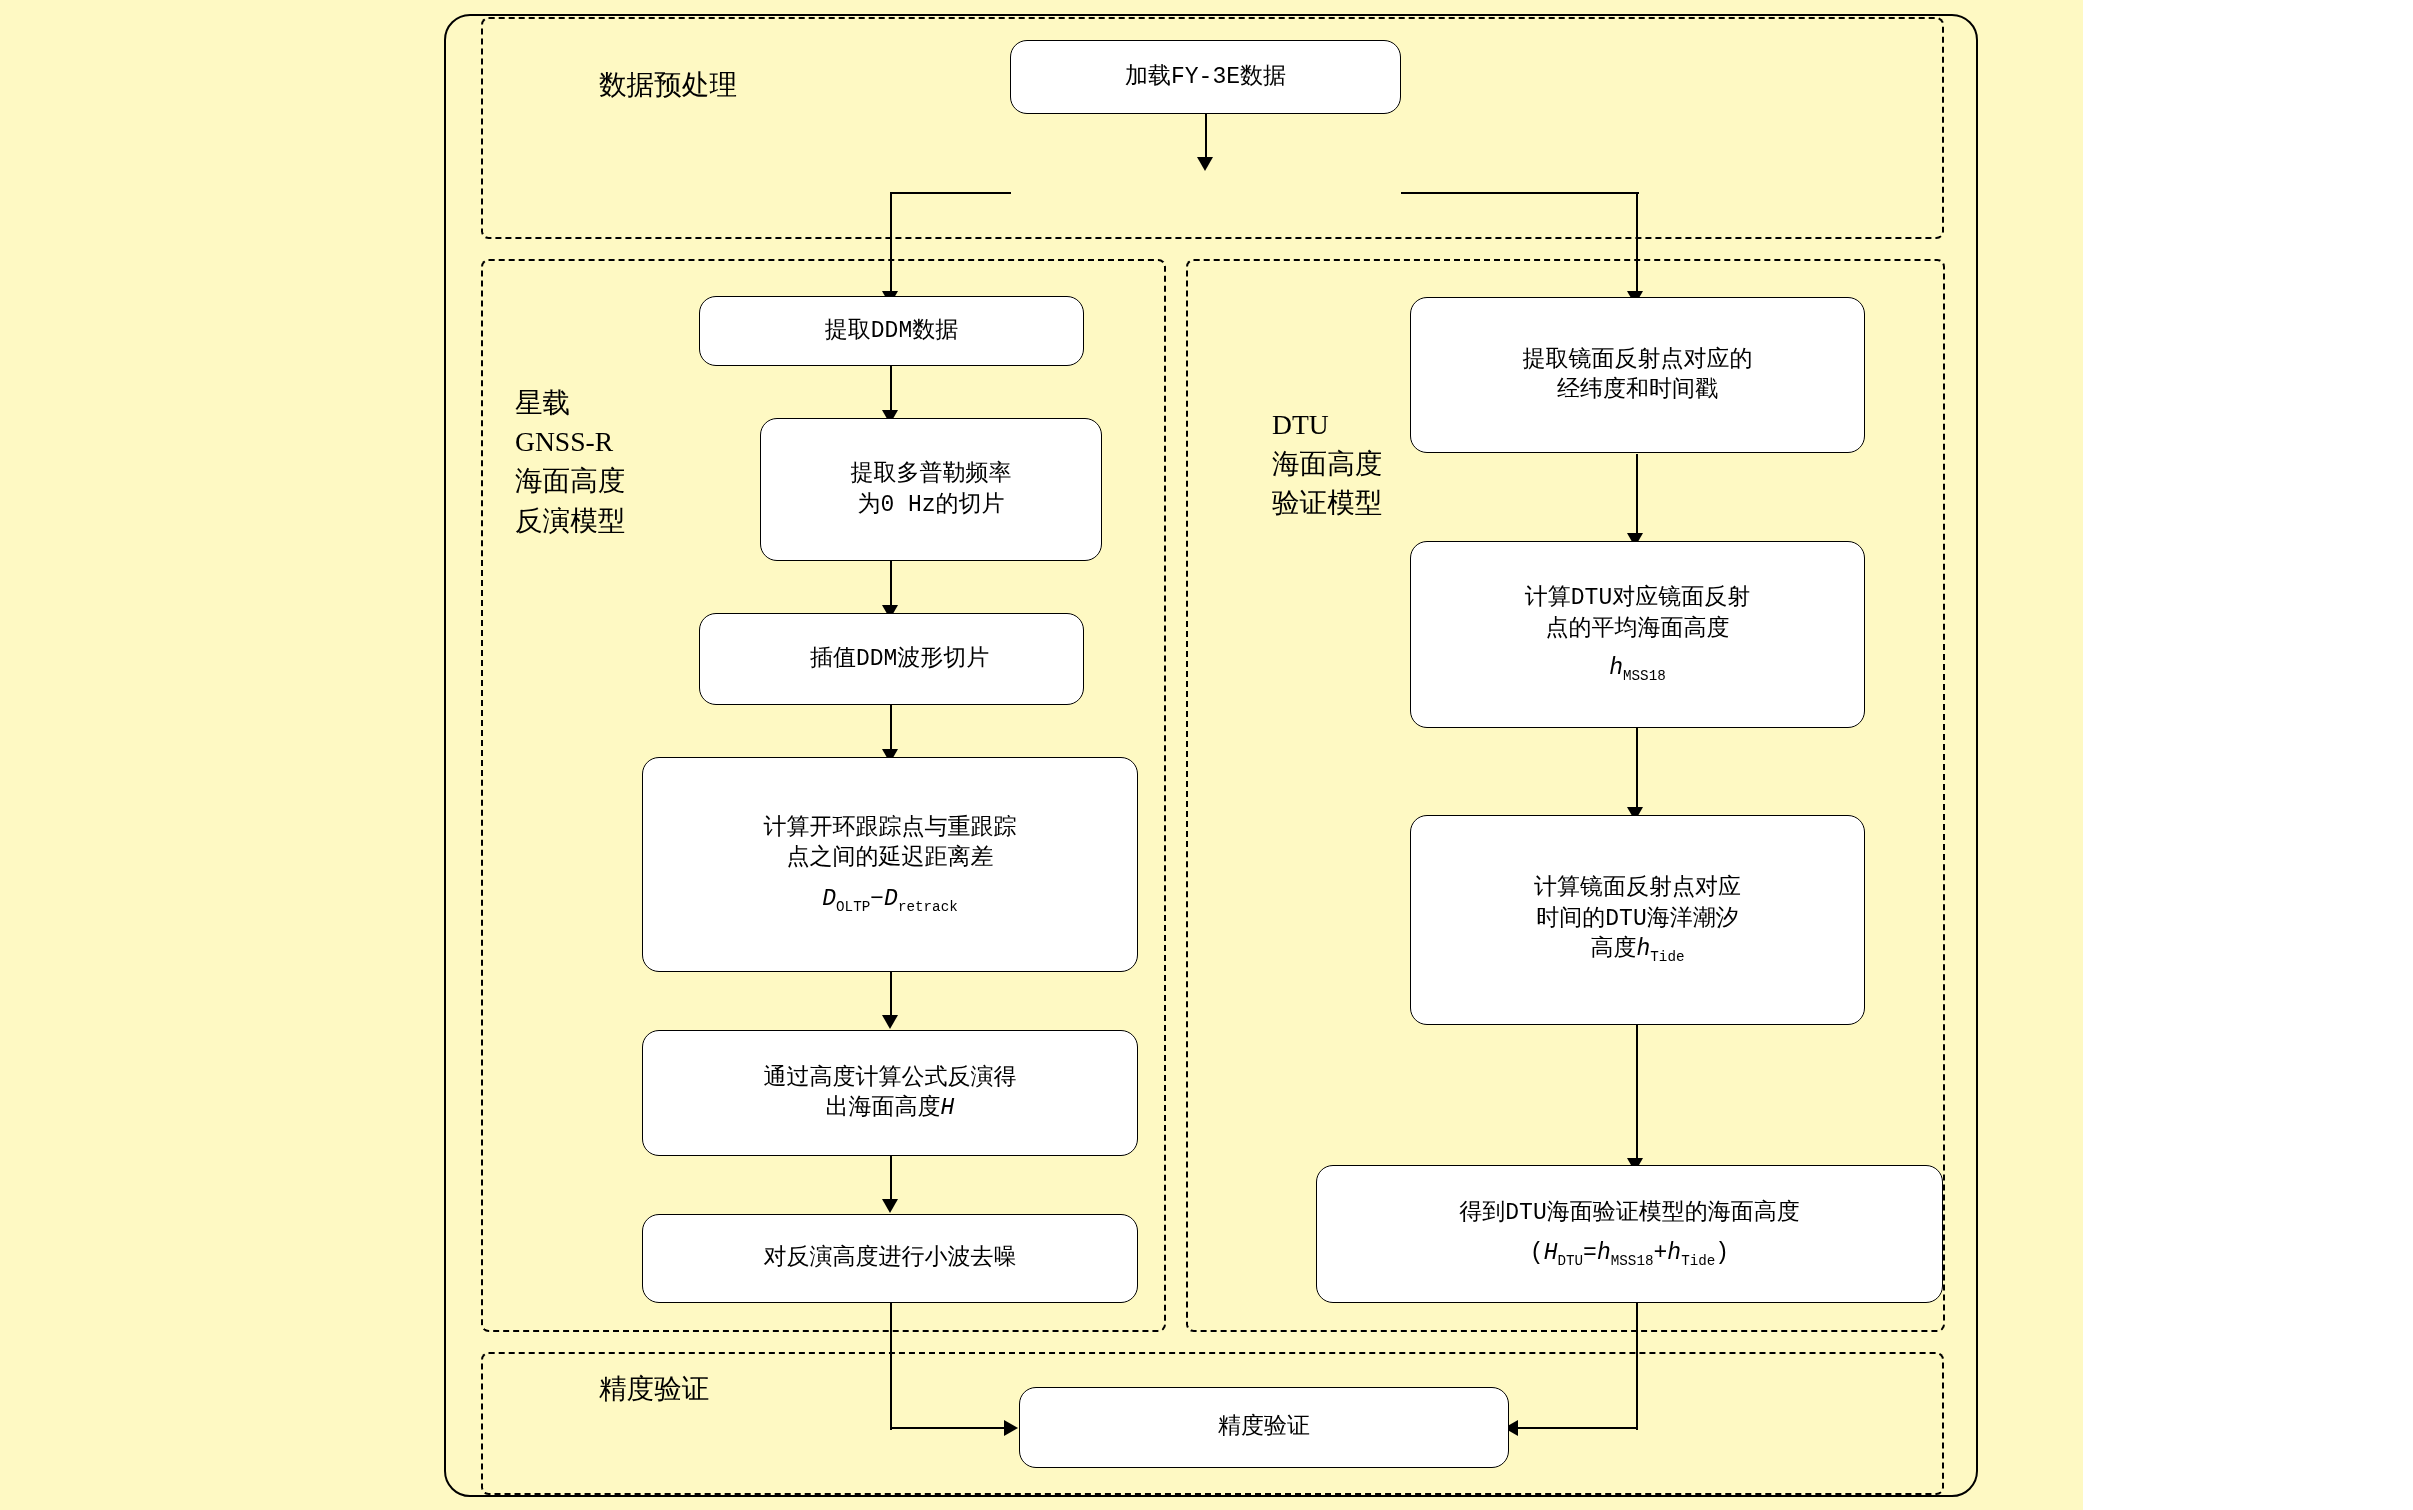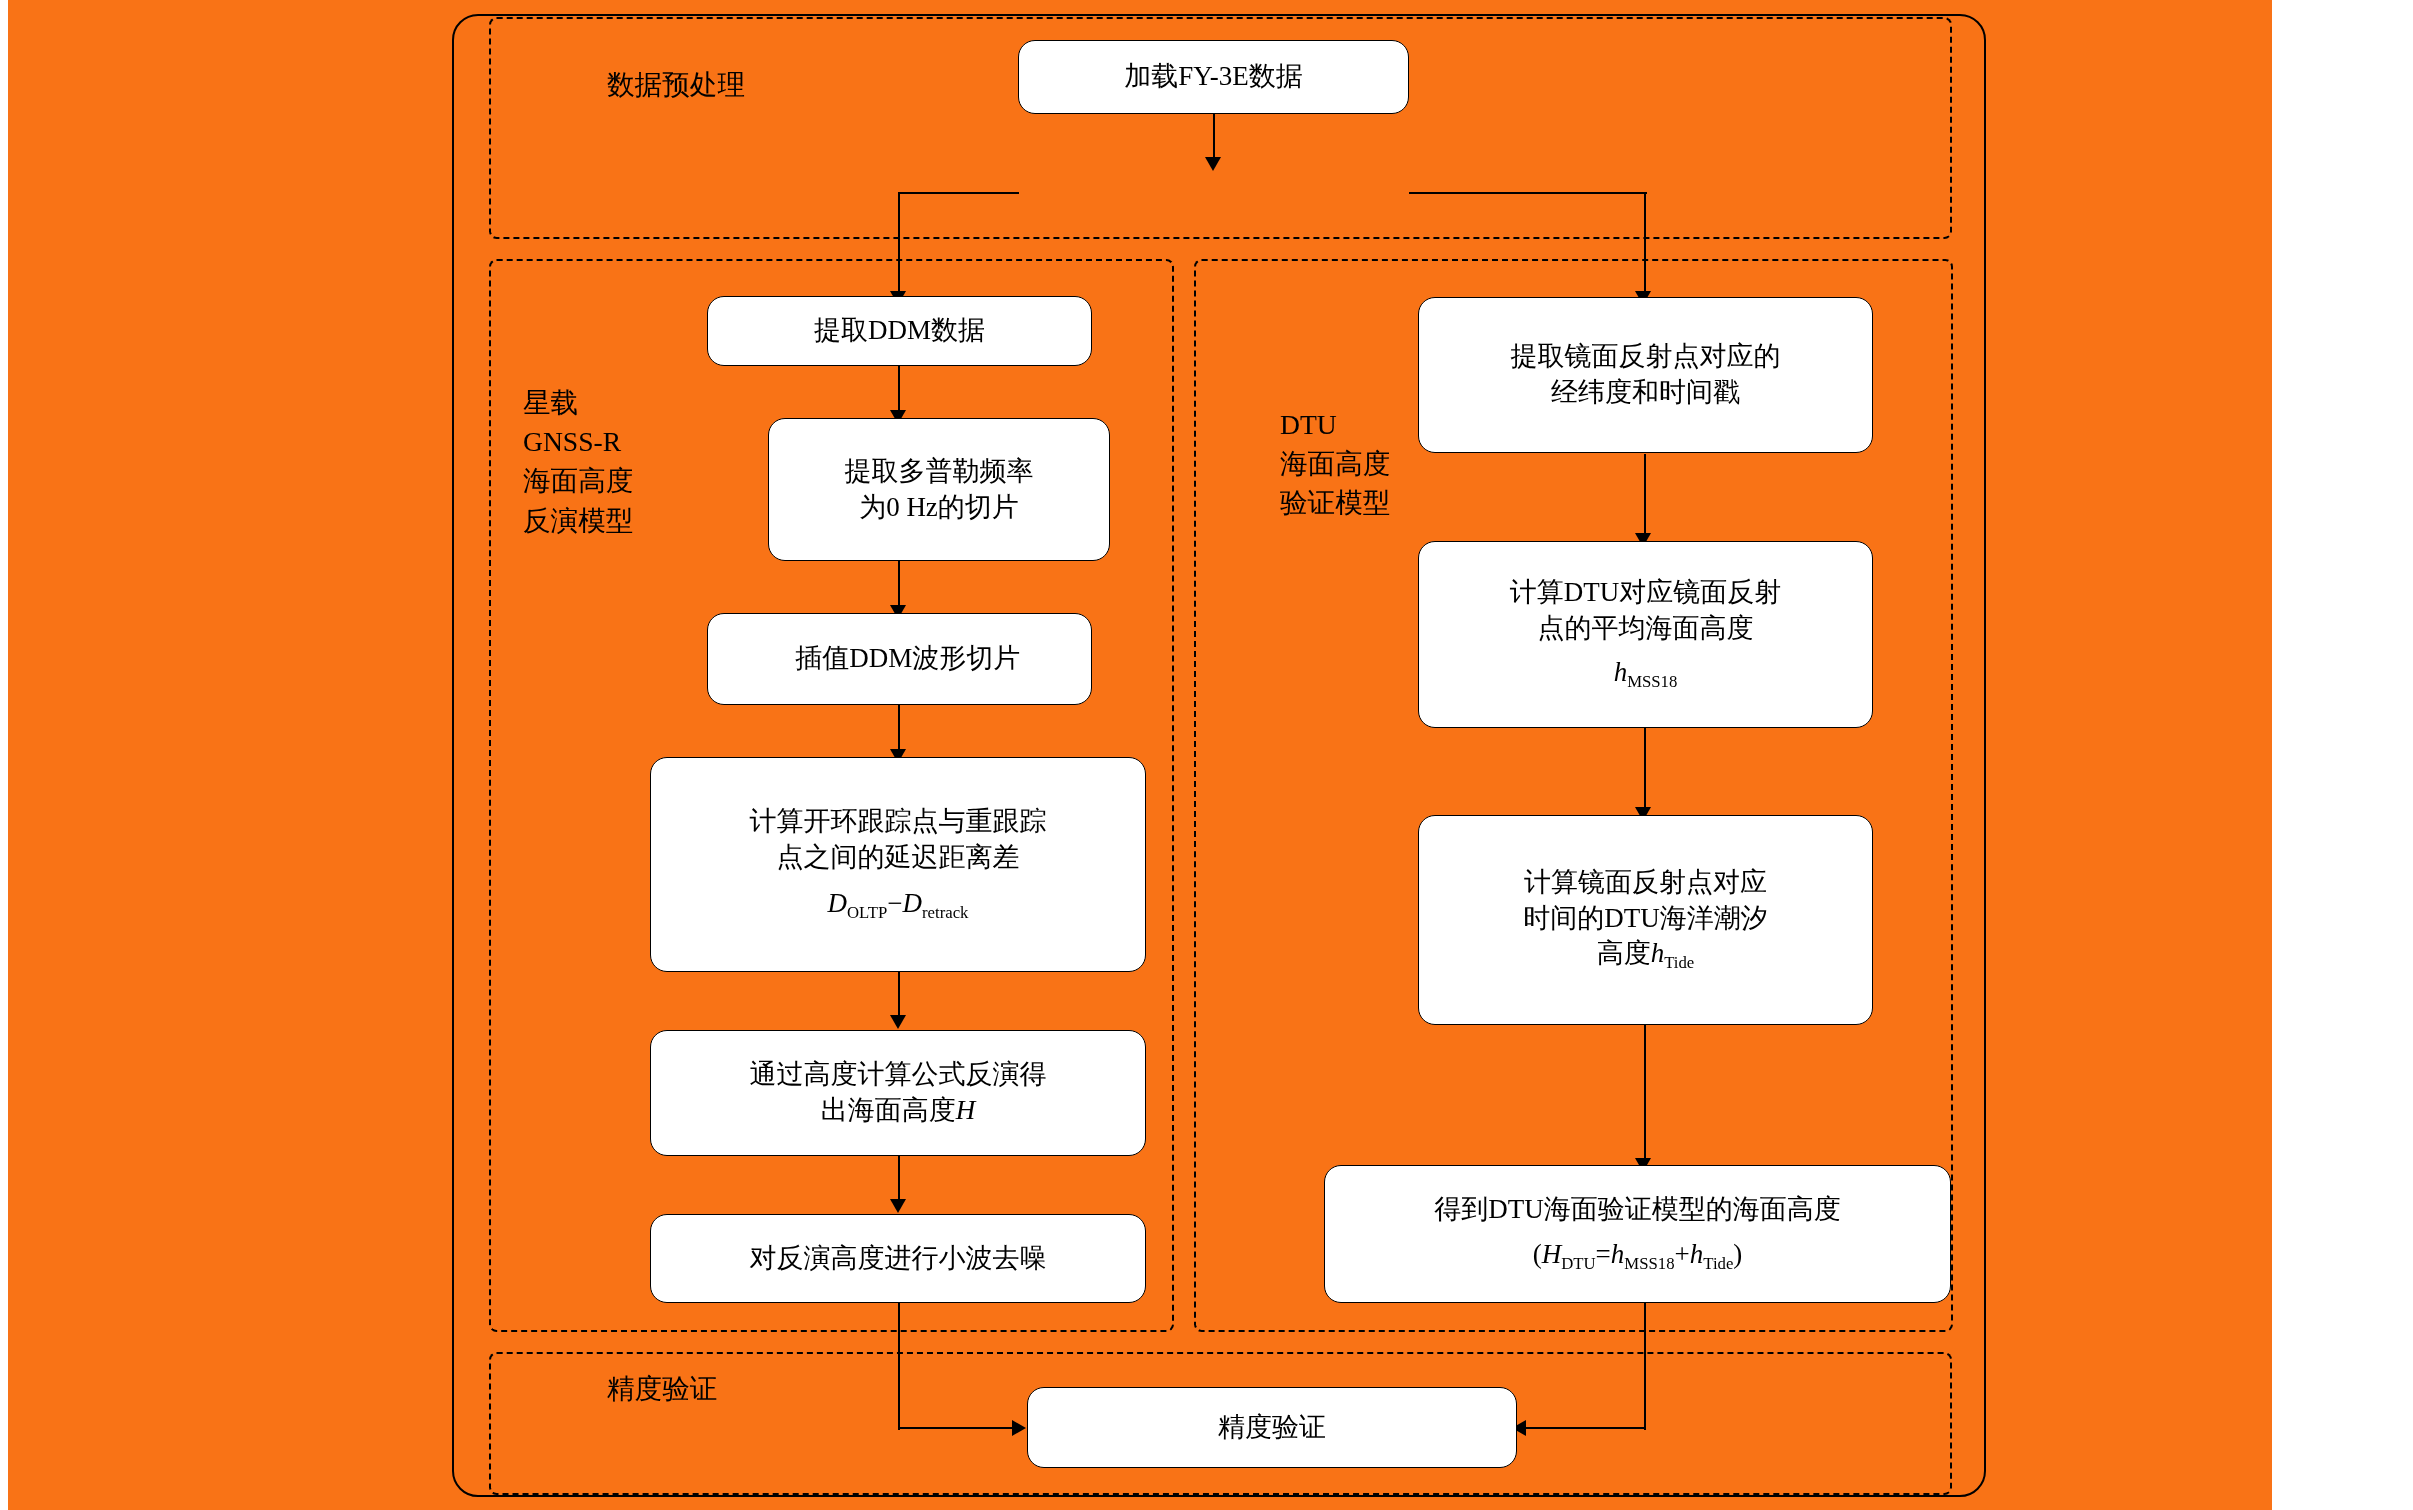--- a/index.html
+++ b/index.html
@@ -5,25 +5,24 @@
   html, body {
     margin: 0;
     padding: 0;
     background: #ffffff;
   }
   body {
     font-family: "Liberation Serif", "DejaVu Serif", serif;
   }
   #canvas {
     position: relative;
-    width: 2264px;
+    width: 2083px;
     height: 1511px;
-    background: #f97316;
+    background: #fef9c3;
     overflow: hidden;
-    margin-left: 8px;
   }
 
   
   .outer-frame {
     position: absolute;
     left: 444px;
     top: 13.8px;
     width: 1534px;
     height: 1483px;
     border: 2.3px solid #000;
@@ -43,25 +42,26 @@
   .node {
     position: absolute;
     border: 1.9px solid #000;
     border-radius: 17px;
     box-sizing: border-box;
     display: flex;
     align-items: center;
     justify-content: center;
     text-align: center;
     background: #ffffff;
-    font-size: 27px;
+    font-size: 23px;
     line-height: 1.32;
     color: #000;
     padding: 3.1px 7.7px;
     z-index: 3;
+    font-family: Liberation Mono, monospace;
   }
   .node .inner {
     width: 100%;
     white-space: pre-line;
   }
 
   
   .group-label {
     position: absolute;
     font-size: 27.6px;

